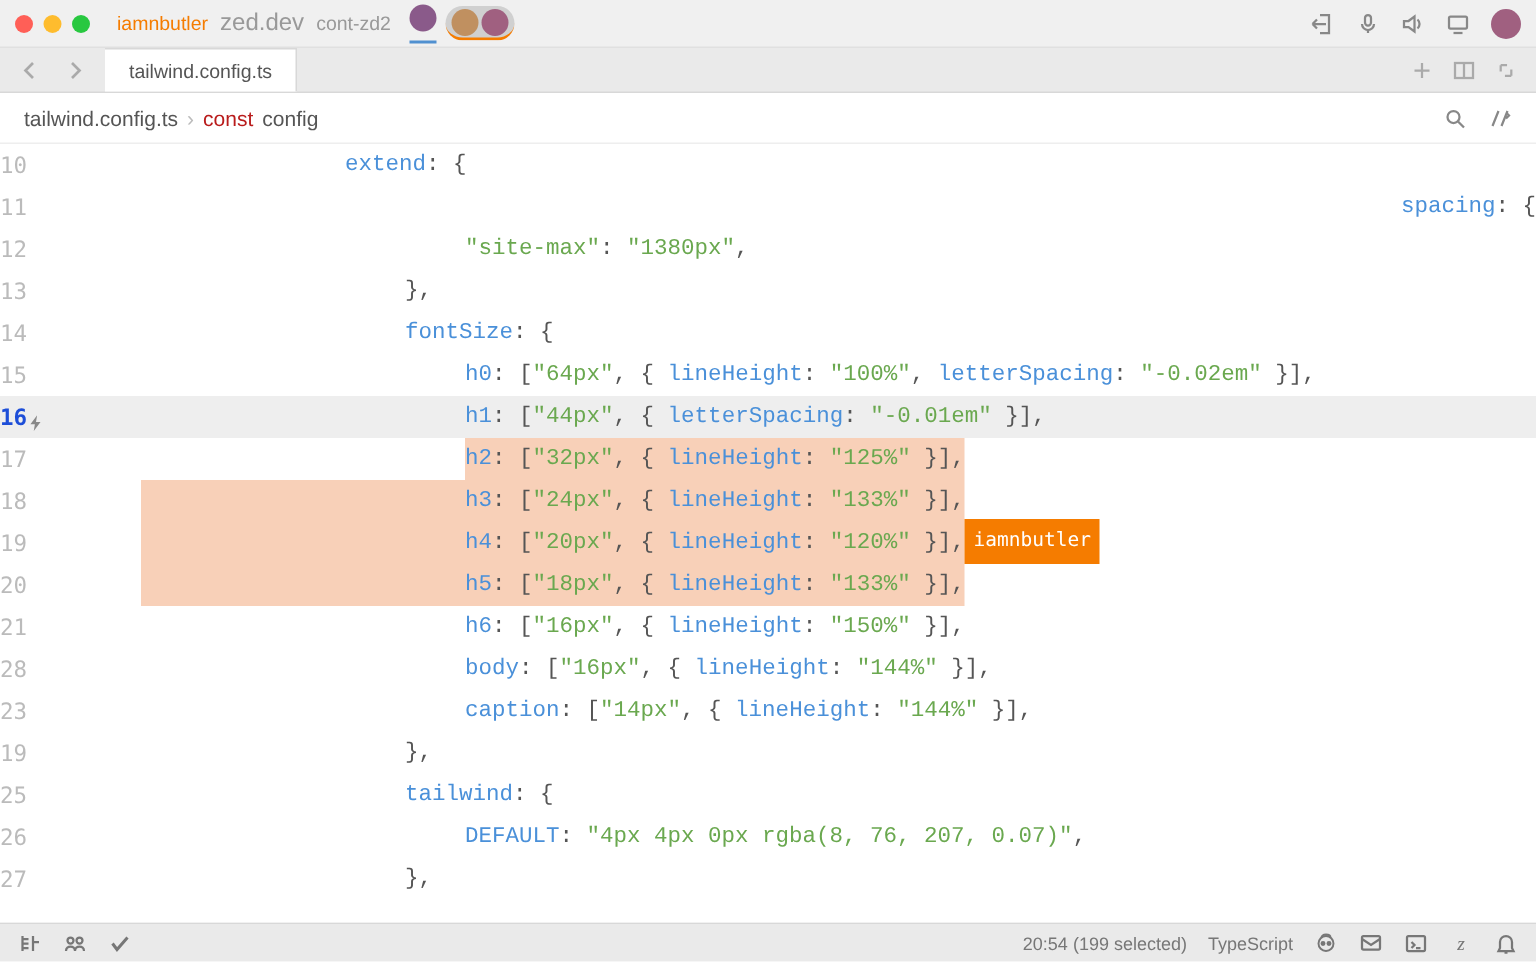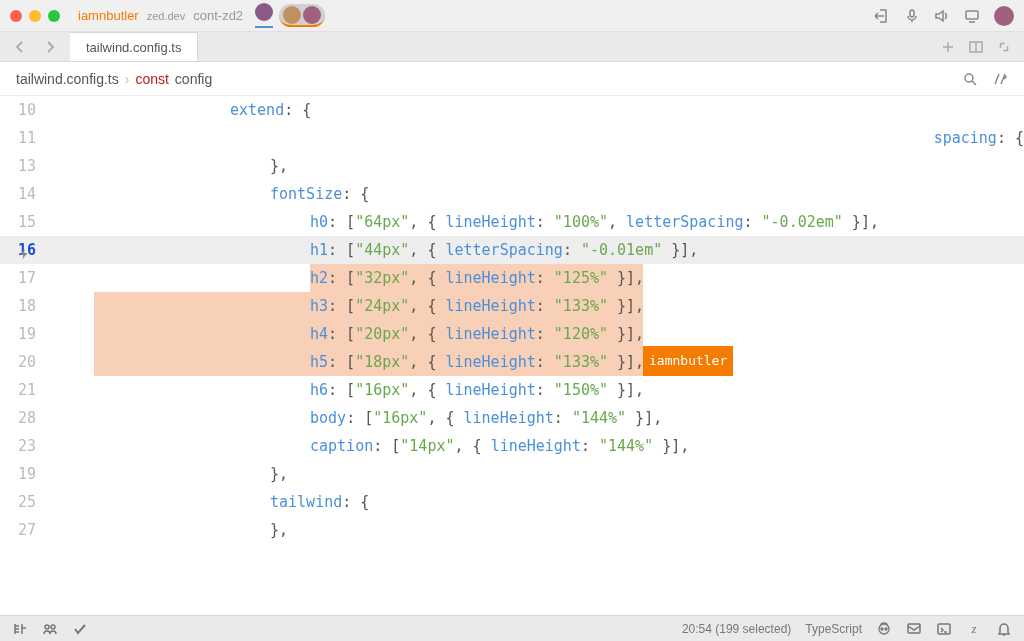--- a/index.html
+++ b/index.html
@@ -20,21 +20,21 @@
       padding: 0 10px;
       border-bottom: 1px solid #e0e0e0;
       gap: 8px;
     }
     .traffic-lights { display: flex; gap: 7px; margin-right: 10px; }
     .traffic-light { width: 12px; height: 12px; border-radius: 50%; }
     .tl-close { background: #ff5f57; }
     .tl-min { background: #febc2e; }
     .tl-max { background: #28c840; }
     .title-user { color: #f57c00; font-size: 13px; font-weight: 500; }
-    .title-project { color: #999; font-size: 11px; }
+    .title-project { color: #999; font-size: 16px; }
     .title-branch { color: #999; font-size: 13px; }
     .avatars { display: flex; align-items: center; margin-left: 4px; }
     .avatar-small { width: 18px; height: 18px; border-radius: 50%; background: #8a5a8a; display: inline-block; }
     .avatar-group { display: flex; border-radius: 12px; background: #d0d0d0; padding: 2px 4px; gap: 2px; margin-left: 6px; }
     .avatar-group-active { border-bottom: 2px solid #f57c00; padding-bottom: 1px; }
     .avatar-single-active { border-bottom: 2px solid #5090d0; padding-bottom: 1px; }
     .spacer { flex: 1; }
     .titlebar-actions { display: flex; gap: 14px; align-items: center; color: #888; }
     .icon-btn { width: 16px; height: 16px; display: flex; align-items: center; justify-content: center; cursor: pointer; }
     .avatar-right { width: 20px; height: 20px; border-radius: 50%; background: #a06080; }
@@ -79,36 +79,36 @@
       background: #fff;
       font-family: "SF Mono", Monaco, Menlo, Consolas, monospace;
       font-size: 15px;
       line-height: 28px;
       overflow: hidden;
       position: relative;
     }
     .line { display: flex; position: relative; height: 28px; }
     .gutter {
       width: 70px;
-      text-align: center;
+      text-align: left;
       padding-right: 16px;
       color: #bbb;
       user-select: none;
       flex-shrink: 0;
       position: relative;
     }
     .gutter-icon {
       position: absolute;
       left: 18px;
       top: 6px;
       color: #888;
     }
     .line-16 { background: #eeeeee; }
     .line-16 .gutter { color: #1d4ed8; font-weight: 600; }
-    .code { white-space: pre; }
+    .code { white-space: pre; font-family: Liberation Mono, monospace; }
     .sel-highlight {
       position: absolute;
       background: #f8d0b8;
       height: 28px;
       z-index: 0;
     }
     .code-content { position: relative; z-index: 1; }
     .cursor-label {
       position: absolute;
       background: #f57c00;
@@ -250,20 +250,26 @@
         <div class="code code-content" style="padding-left: 160px;"><span class="tok-prop">extend</span><span class="tok-punct">: </span><span class="tok-brace">{</span></div>
       </div>
     </div>
     <div class="line">
       <div class="gutter">11</div>
       <div style="position: relative; flex: 1 1 0%;">
         <div class="code code-content" style="padding-left: 200px; text-align: right;"><span class="tok-prop">spacing</span><span class="tok-punct">: </span><span class="tok-brace">{</span></div>
       </div>
     </div>
     <div class="line">
+      <div class="gutter">12</div>
+      <div style="position: relative; flex: 1 1 0%;">
+        <div class="code code-content" style="padding-left: 240px;"><span class="tok-str">"site-max"</span><span class="tok-punct">: </span><span class="tok-str">"1380px"</span><span class="tok-punct">,</span></div>
+      </div>
+    </div>
+    <div class="line">
       <div class="gutter">13</div>
       <div style="position: relative; flex: 1 1 0%;">
         <div class="code code-content" style="padding-left: 200px;"><span class="tok-brace">}</span><span class="tok-punct">,</span></div>
       </div>
     </div>
     <div class="line">
       <div class="gutter">14</div>
       <div style="position: relative; flex: 1 1 0%;">
         <div class="code code-content" style="padding-left: 200px;"><span class="tok-prop">fontSize</span><span class="tok-punct">: </span><span class="tok-brace">{</span></div>
       </div>
@@ -331,20 +337,26 @@
     <div class="line">
       <div class="gutter">19</div>
       <div style="position: relative; flex: 1 1 0%;">
         <div class="code code-content" style="padding-left: 200px;"><span class="tok-brace">}</span><span class="tok-punct">,</span></div>
       </div>
     </div>
     <div class="line">
       <div class="gutter">25</div>
       <div style="position: relative; flex: 1 1 0%;">
         <div class="code code-content" style="padding-left: 200px;"><span class="tok-prop">tailwind</span><span class="tok-punct">: </span><span class="tok-brace">{</span></div>
+      </div>
+    </div>
+    <div class="line">
+      <div class="gutter">26</div>
+      <div style="position: relative; flex: 1 1 0%;">
+        <div class="code code-content" style="padding-left: 240px;"><span class="tok-prop">DEFAULT</span><span class="tok-punct">: </span><span class="tok-str">"4px 4px 0px rgba(8, 76, 207, 0.07)"</span><span class="tok-punct">,</span></div>
       </div>
     </div>
     <div class="line">
       <div class="gutter">27</div>
       <div style="position: relative; flex: 1 1 0%;">
         <div class="code code-content" style="padding-left: 200px;"><span class="tok-brace">}</span><span class="tok-punct">,</span></div>
       </div>
     </div>
     <div class="cursor-label" style="left: 643px; top: 250px;">iamnbutler</div>
   </div>

